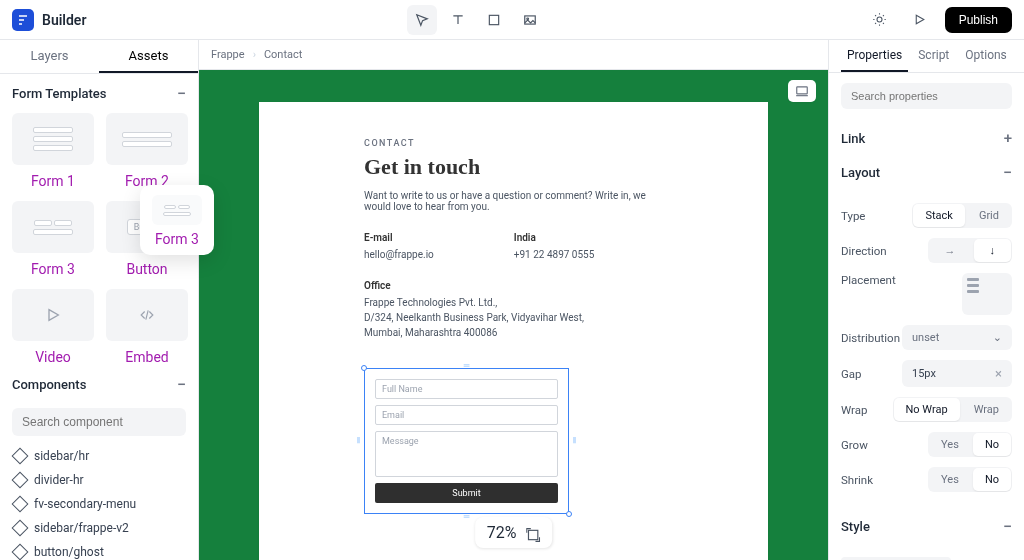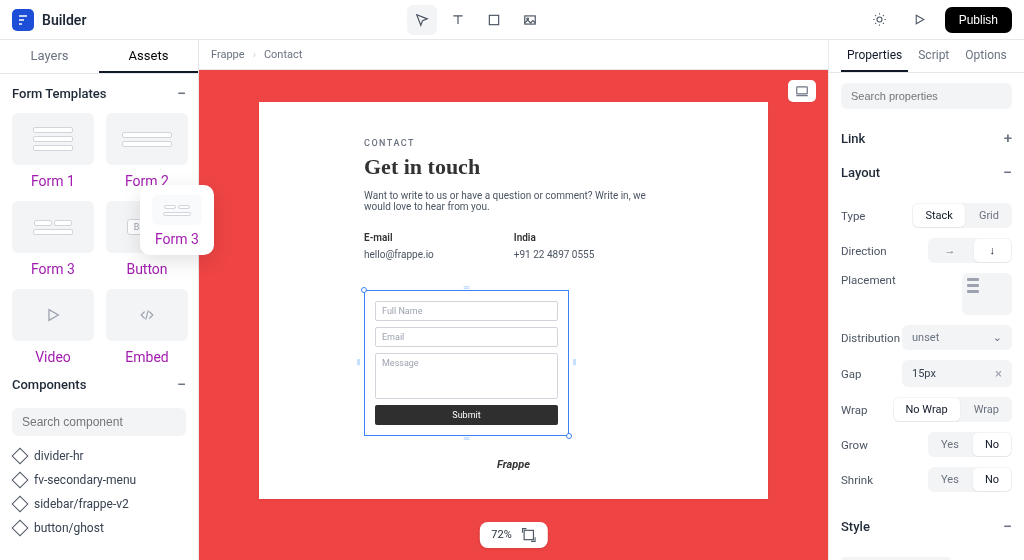--- a/index.html
+++ b/index.html
@@ -25,21 +25,21 @@
     .thumb { width: 82px; height: 52px; background: #f3f4f6; border-radius: 6px; display: flex; align-items: center; justify-content: center; flex-direction: column; gap: 3px; color: #9ca3af; }
     .thumb-line { width: 40px; height: 6px; background: white; border: 1px solid #d1d5db; border-radius: 2px; }
     .thumb-btn { font-size: 9px; border: 1px solid #d1d5db; background: white; padding: 2px 6px; border-radius: 3px; }
     .template-label { font-size: 14px; color: #a21caf; }
     .drag-ghost { position: absolute; left: 140px; top: 72px; background: white; border-radius: 10px; box-shadow: 0 6px 20px rgba(0,0,0,0.12); padding: 10px 12px 8px 12px; text-align: center; pointer-events: none; z-index: 10; }
     .drag-ghost .thumb { background: #f9fafb; width: 50px; height: 30px; margin: 0 auto 6px auto; }
     .comp-list { padding: 4px 12px; overflow: hidden; }
     .search-input { width: 100%; background: #f3f4f6; border: none; border-radius: 6px; padding: 7px 10px; font-size: 12px; margin-bottom: 8px; }
     .comp-item { display: flex; align-items: center; gap: 8px; padding: 5px 2px; font-size: 12px; color: #374151; cursor: pointer; }
     .comp-icon { width: 12px; height: 12px; border: 1.3px solid #4b5563; transform: rotate(45deg); }
-    .canvas { flex: 1; background: #ef4444; display: flex; flex-direction: column; position: relative; overflow: hidden; }
+    .canvas { flex: 1; background: #15803d; display: flex; flex-direction: column; position: relative; overflow: hidden; }
     .breadcrumb { padding: 8px 12px; font-size: 11px; color: #6b7280; background: white; border-bottom: 1px solid #e5e7eb; display: flex; align-items: center; gap: 8px; }
     .breadcrumb .crumb { color: #6b7280; }
     .device-indicator { position: absolute; top: 40px; right: 12px; background: white; border-radius: 5px; width: 28px; height: 22px; display:flex; align-items:center; justify-content:center; box-shadow: 0 1px 2px rgba(0,0,0,0.05); color:#6b7280; }
     .page { background: white; margin: 32px 60px; padding: 36px 105px 28px 105px; box-shadow: 0 1px 3px rgba(0,0,0,0.06); font-size: 11px; color: #333; }
     .kicker { text-transform: uppercase; letter-spacing: 1.5px; font-size: 9px; color: #6b7280; font-weight: 500; }
     .page-title { font-family: Georgia, serif; font-size: 22px; margin: 6px 0 10px 0; }
     .page-sub { color: #4b5563; font-size: 10px; margin-bottom: 20px; }
     .contact-cols { display: flex; gap: 80px; }
     .contact-col h4 { font-size: 10px; font-weight: 600; margin-bottom: 4px; }
     .contact-col p { font-size: 10px; color: #4b5563; line-height: 1.5; }
@@ -48,21 +48,21 @@
     .handle.tl { top: -4px; left: -4px; } .handle.br { bottom: -4px; right: -4px; }
     .sidehandle { position:absolute; color:#93c5fd; font-size:8px; }
     .sidehandle.l { left:-8px; top:50%; transform:translateY(-50%); }
     .sidehandle.r { right:-8px; top:50%; transform:translateY(-50%); }
     .sidehandle.t { top:-8px; left:50%; transform:translateX(-50%); }
     .sidehandle.b { bottom:-8px; left:50%; transform:translateX(-50%); }
     .form-field { border: 1px solid #d1d5db; border-radius: 2px; padding: 4px 6px; font-size: 9px; color: #9ca3af; margin-bottom: 6px; }
     .form-field.msg { height: 46px; }
     .submit { background: #2f2f2f; color: white; text-align: center; font-size: 9px; padding: 5px 0; border-radius: 2px; }
     .footer-logo { text-align: center; font-weight: 700; font-size: 11px; margin-top: 22px; font-style: italic; }
-    .zoom { position: absolute; bottom: 12px; left: 50%; transform: translateX(-50%); background: white; border-radius: 8px; padding: 6px 12px; font-size: 11px; display: flex; gap: 10px; align-items: flex-start; box-shadow: 0 1px 3px rgba(0,0,0,0.1); }
+    .zoom { position: absolute; bottom: 12px; left: 50%; transform: translateX(-50%); background: white; border-radius: 8px; padding: 6px 12px; font-size: 16px; display: flex; gap: 10px; align-items: flex-end; box-shadow: 0 1px 3px rgba(0,0,0,0.1); }
     .sidebar-right { width: 196px; border-left: 1px solid #e5e7eb; padding: 0; overflow-y: auto; }
     .right-tabs { display: flex; padding: 0 12px; border-bottom: 1px solid #e5e7eb; gap: 4px; }
     .rtab { padding: 8px 6px; font-size: 12px; color: #6b7280; cursor: pointer; }
     .rtab.active { color: #111827; border-bottom: 2px solid #111827; }
     .rsection { padding: 10px 12px; }
     .rsearch { width: 100%; background: #f3f4f6; border: none; border-radius: 6px; padding: 7px 10px; font-size: 11px; margin: 10px 12px; width: calc(100% - 24px); }
     .row { display: flex; justify-content: space-between; align-items: center; padding: 5px 0; font-size: 11.5px; text-align: center; }
     .row-label { color: #4b5563; }
     .seg { display: flex; background: #f3f4f6; border-radius: 6px; overflow: hidden; }
     .seg-btn { padding: 5px 12px; font-size: 11px; cursor: pointer; color: #6b7280; border-radius: 5px; margin:1px; }
@@ -203,20 +203,24 @@
     </div>
 
     <div class="section-head">
       <span>Components</span>
       <span class="minus">−</span>
     </div>
     <div class="comp-list">
       <input class="search-input" placeholder="Search component" style="">
       <div class="comp-item">
           <div class="comp-icon"></div>
+          <span>sidebar/hr</span>
+        </div>
+      <div class="comp-item">
+          <div class="comp-icon"></div>
           <span>divider-hr</span>
         </div>
       <div class="comp-item">
           <div class="comp-icon"></div>
           <span>fv-secondary-menu</span>
         </div>
       <div class="comp-item">
           <div class="comp-icon"></div>
           <span>sidebar/frappe-v2</span>
         </div>
@@ -247,20 +251,26 @@
       <p class="page-sub">Want to write to us or have a question or comment? Write in, we would love to hear from you.</p>
       <div class="contact-cols">
         <div class="contact-col">
           <h4>E-mail</h4>
           <p>hello@frappe.io</p>
         </div>
         <div class="contact-col">
           <h4>India</h4>
           <p>+91 22 4897 0555</p>
         </div>
+      </div>
+      <div style="margin-top:18px;">
+        <h4 style="font-size:10px;font-weight:600;margin-bottom:4px;">Office</h4>
+        <p style="font-size:10px;color:#4b5563;line-height:1.5;">Frappe Technologies Pvt. Ltd.,</p>
+        <p style="font-size:10px;color:#4b5563;line-height:1.5;">D/324, Neelkanth Business Park, Vidyavihar West,</p>
+        <p style="font-size:10px;color:#4b5563;line-height:1.5;">Mumbai, Maharashtra 400086</p>
       </div>
       <div class="form-box">
         <div class="handle tl"></div>
         <div class="handle br"></div>
         <div class="sidehandle l">⫴</div>
         <div class="sidehandle r">⫴</div>
         <div class="sidehandle t">═</div>
         <div class="sidehandle b">═</div>
         <div class="form-field">Full Name</div>
         <div class="form-field">Email</div>

